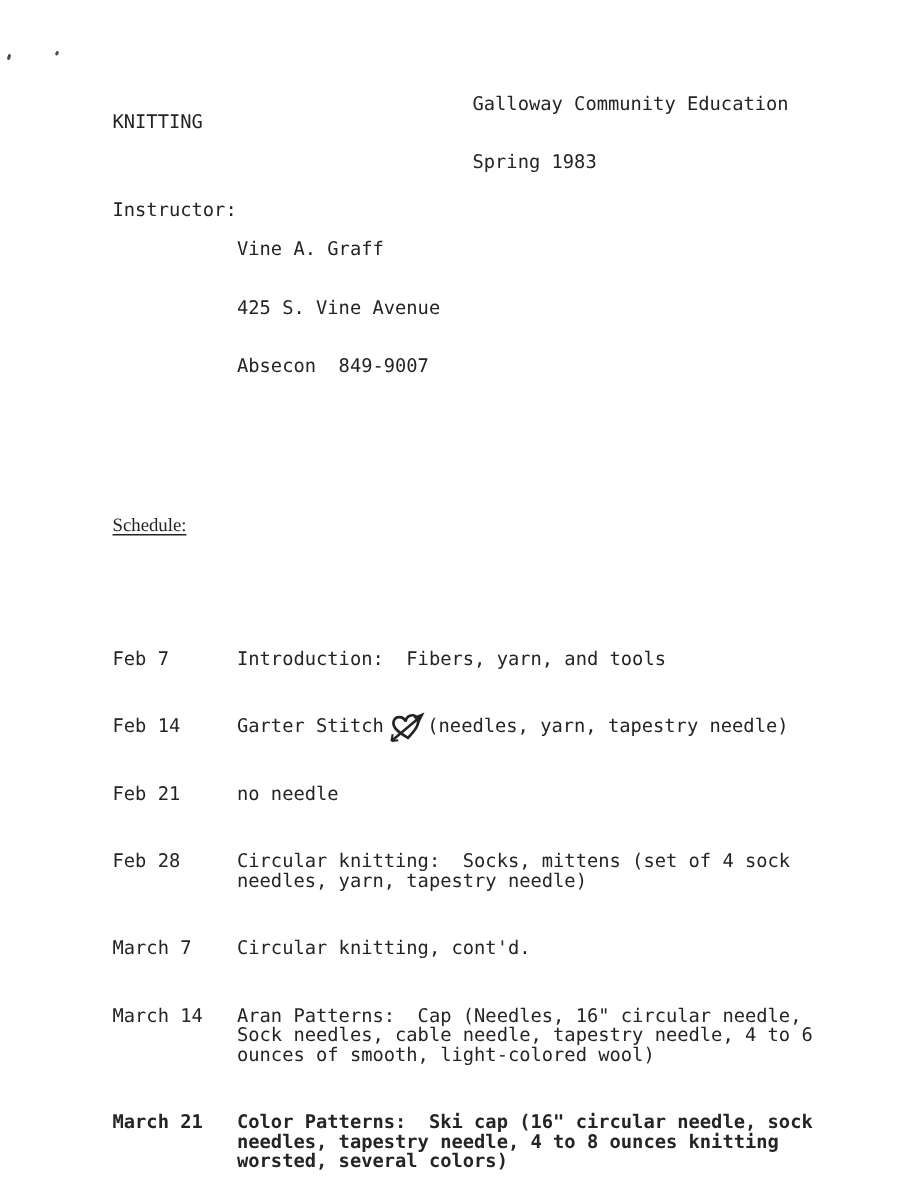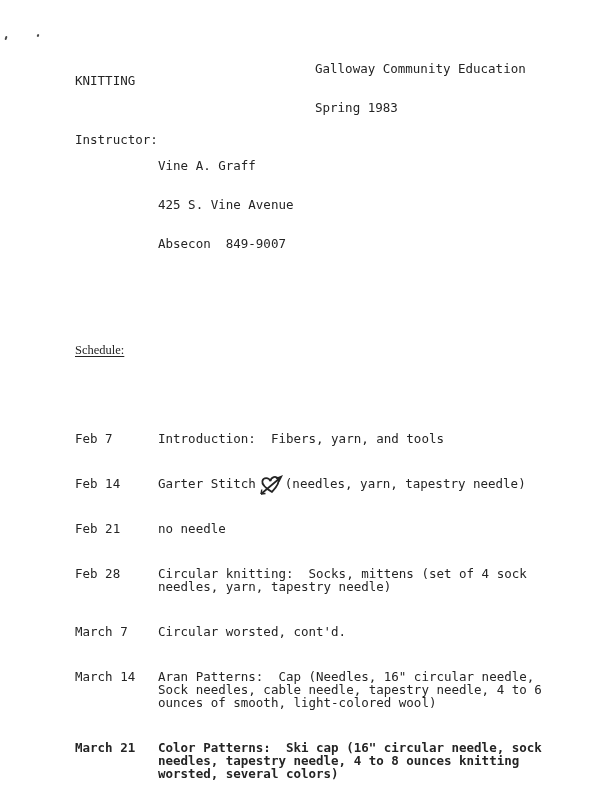--- a/index.html
+++ b/index.html
@@ -74,21 +74,21 @@
       <div class="srow">
         <div class="col-date">Feb 21</div>
         <div class="col-desc">no needle</div>
       </div>
       <div class="srow">
         <div class="col-date">Feb 28</div>
         <div class="col-desc">Circular knitting:  Socks, mittens (set of 4 sock needles, yarn, tapestry needle)</div>
       </div>
       <div class="srow">
         <div class="col-date">March 7</div>
-        <div class="col-desc">Circular worsted, cont'd.</div>
+        <div class="col-desc">Circular knitting, cont'd.</div>
       </div>
       <div class="srow">
         <div class="col-date">March 14</div>
         <div class="col-desc">Aran Patterns:  Cap (Needles, 16" circular needle, Sock needles, cable needle, tapestry needle, 4 to 6 ounces of smooth, light-colored wool)</div>
       </div>
       <div class="srow">
         <div class="col-date">March 21</div>
         <div class="col-desc">Color Patterns:  Ski cap (16" circular needle, sock needles, tapestry needle, 4 to 8 ounces knitting worsted, several colors)</div>
       </div>
       

